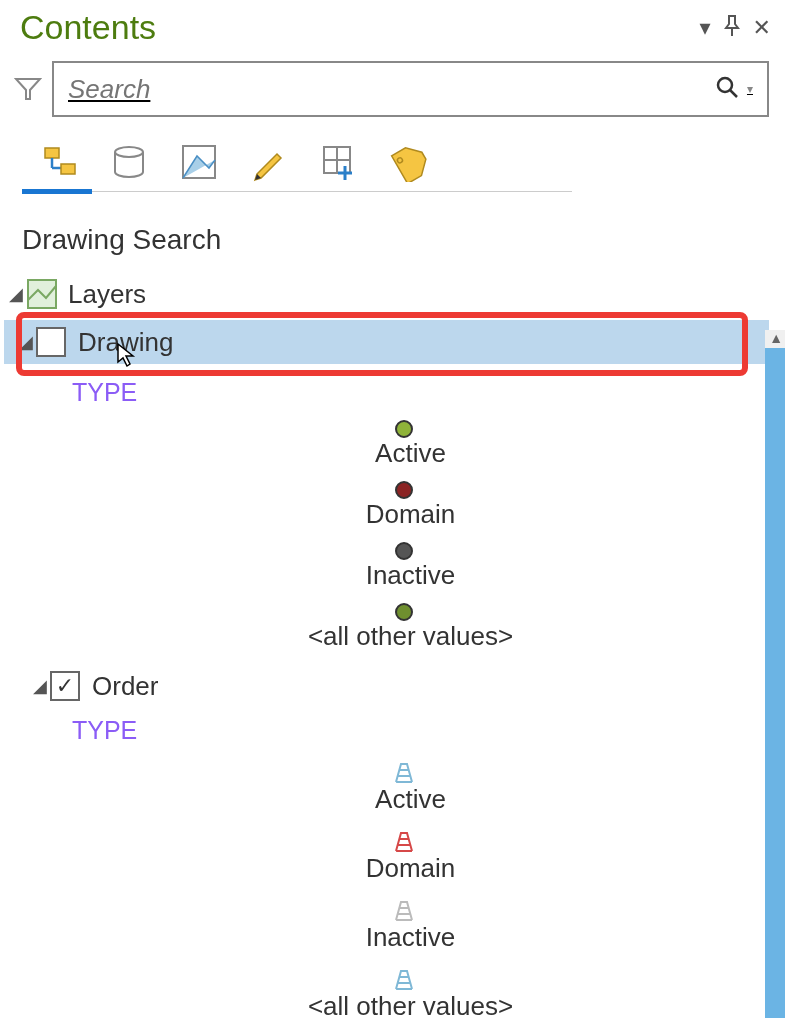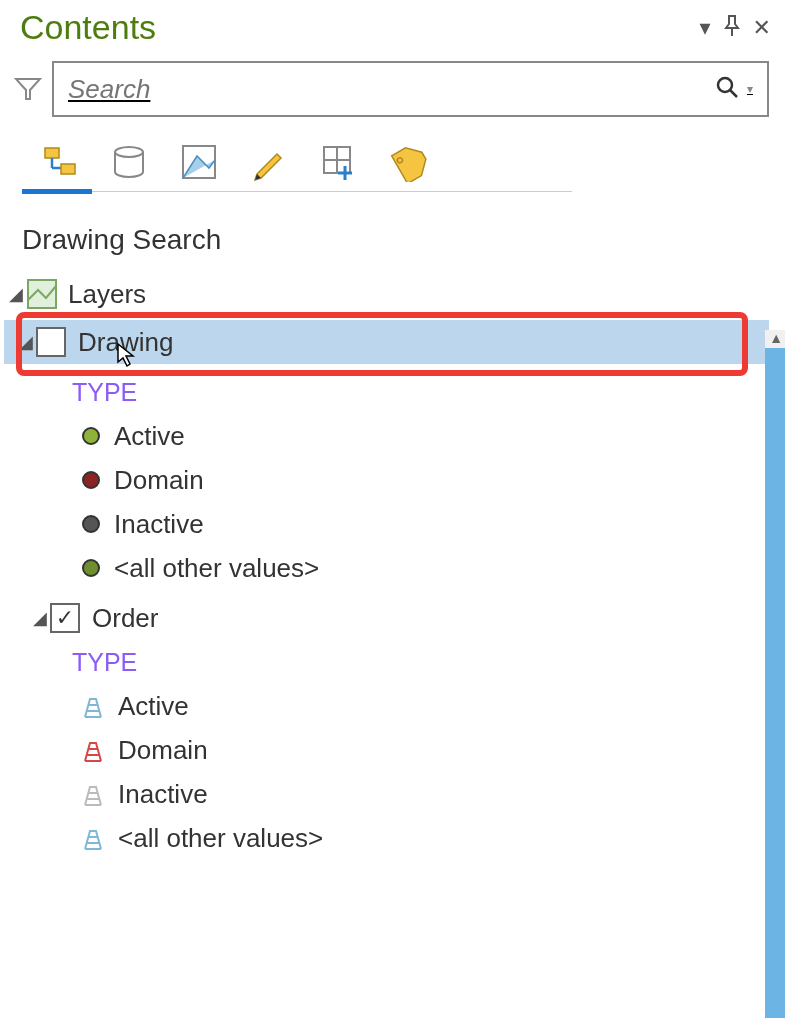--- a/index.html
+++ b/index.html
@@ -156,21 +156,21 @@
       z-index: 10;
     }
     .junction-row {
       background: #bcd7ed;
       width: calc(100% - 20px);
       margin-left: 4px;
     }
     .indent-1 { padding-left: 6px; }
     .indent-2 { padding-left: 30px; }
     .indent-3 { padding-left: 72px; }
-    .indent-sym { padding-left: 82px; }
+    .indent-sym { padding-left: 36px; flex-direction: column; }
     .type-heading {
       font-size: 25px;
       color: #8b5cf6;
     }
     .dot-symbol {
       width: 18px;
       height: 18px;
       border-radius: 50%;
       margin-right: 14px;
       flex-shrink: 0;

